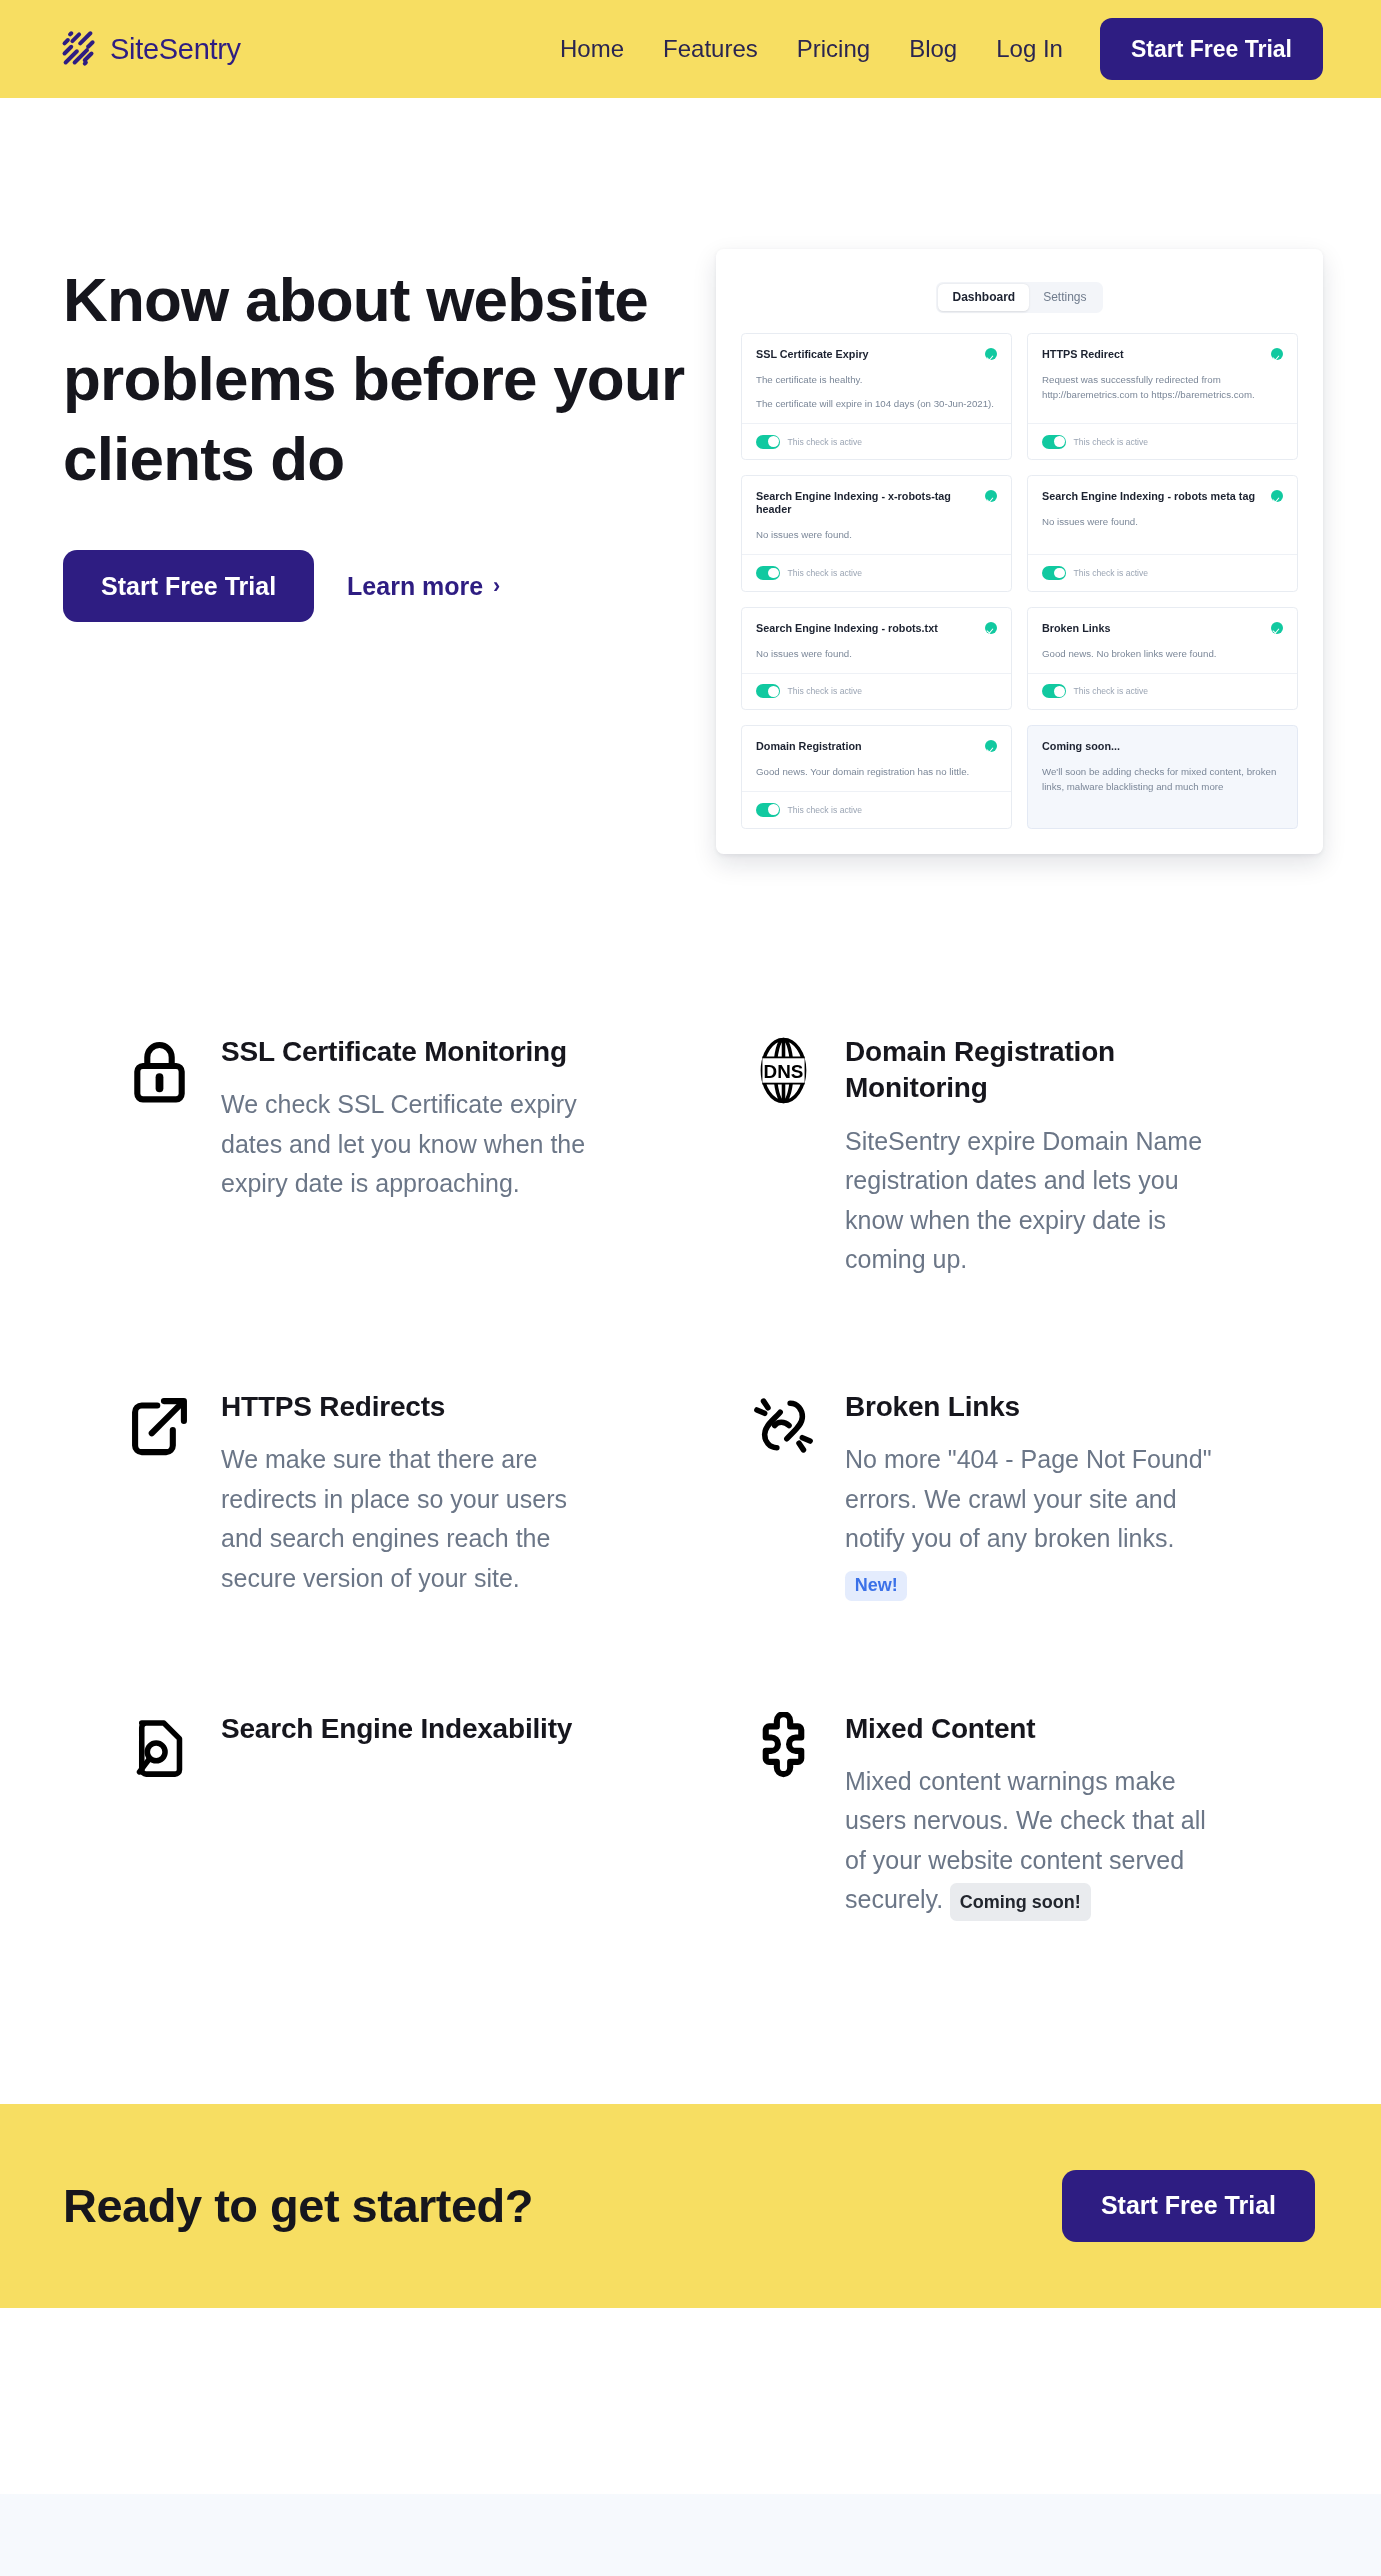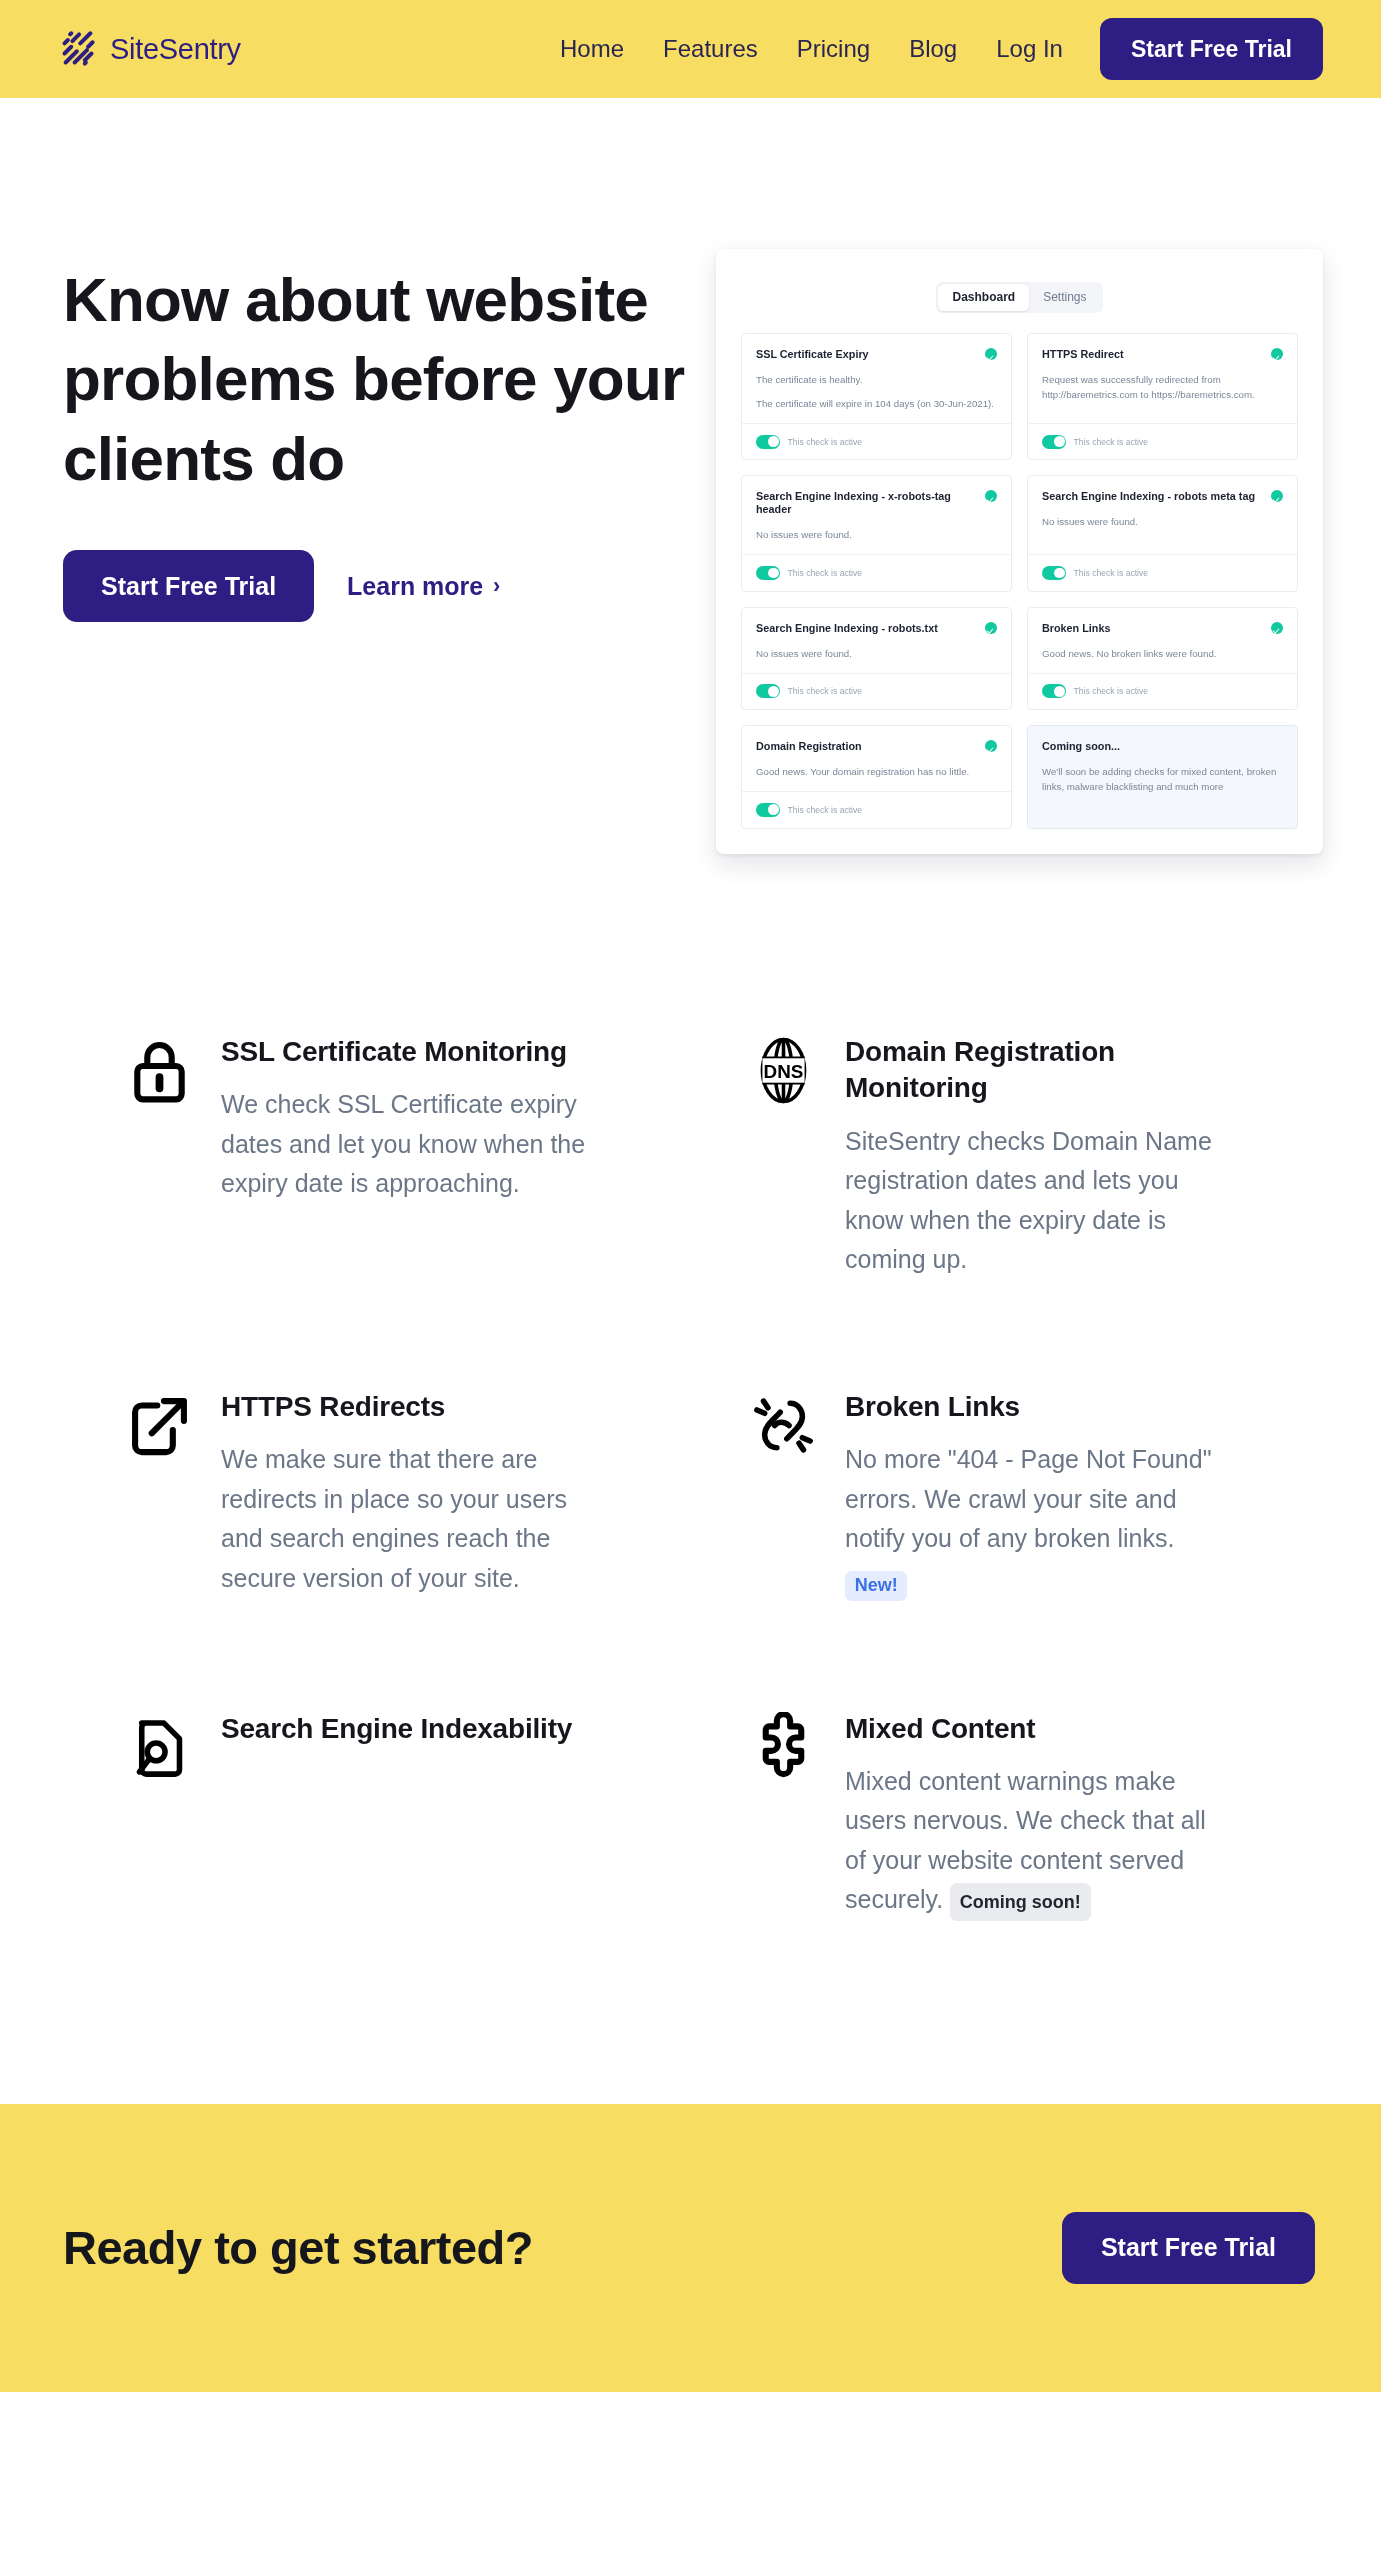--- a/index.html
+++ b/index.html
@@ -226,21 +226,21 @@
     vertical-align:middle;
   }
   .badge-new { background:#e4ecfd; color:#3b71e8; }
   .badge-soon { background:#e9ebee; color:#22262e; }
   .badge-row { margin-top:12px; }
 
   
   .cta {
     margin-top:183px;
     background:#f7de62;
-    height:288px;
+    height:204px;
     display:flex;
     align-items:center;
     padding:0 67px 0 63px;
   }
   .cta-title {
     font-size:47px; font-weight:700; color:#16161d; letter-spacing:-0.5px;
   }
   .cta .btn-cta {
     margin-left:auto;
     background:#2e1d82; color:#fff;
@@ -451,21 +451,21 @@
       <ellipse cx="32" cy="32" rx="7.5" ry="28"></ellipse>
       <line x1="13" y1="21" x2="51" y2="21"></line>
       <line x1="13" y1="43" x2="51" y2="43"></line>
       <line x1="32" y1="4" x2="32" y2="60"></line>
       <rect x="13" y="21" width="38" height="22" fill="#fff" stroke="none"></rect>
       <text x="32" y="39" text-anchor="middle" font-family="Liberation Sans, sans-serif" font-size="17" font-weight="700" fill="#000" stroke="none">DNS</text>
         </svg>
       </div>
     <div class="feature-body">
       <div class="feature-title">Domain Registration Monitoring</div>
-      <div class="feature-desc"><span>SiteSentry checks Domain Name registration dates and lets you know when the expiry date is coming up.</span></div>
+      <div class="feature-desc"><span>SiteSentry expire Domain Name registration dates and lets you know when the expiry date is coming up.</span></div>
 
     </div>
     </div>
     <div class="feature">
     <div class="feature-icon">
         <svg viewBox="0 0 64 64" fill="none" stroke="#000" stroke-width="5.5" stroke-linecap="round" stroke-linejoin="round">
       <path d="M36 10h18v18"></path>
       <line x1="53" y1="11" x2="25" y2="39"></line>
       <path d="M44 36v14a6 6 0 0 1-6 6H16a6 6 0 0 1-6-6V20a6 6 0 0 1 6-6h14"></path>
         </svg>

